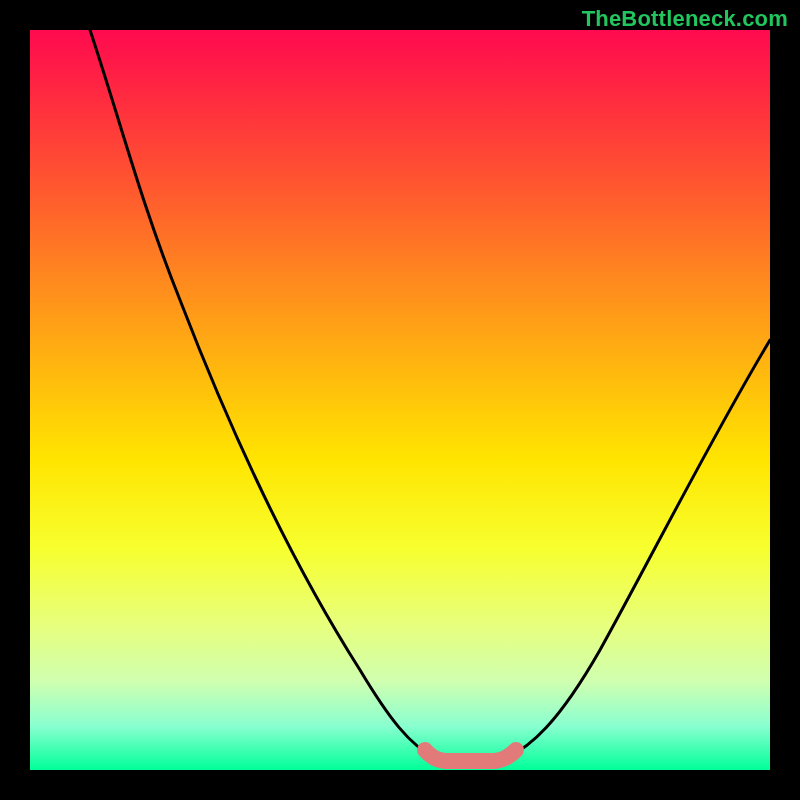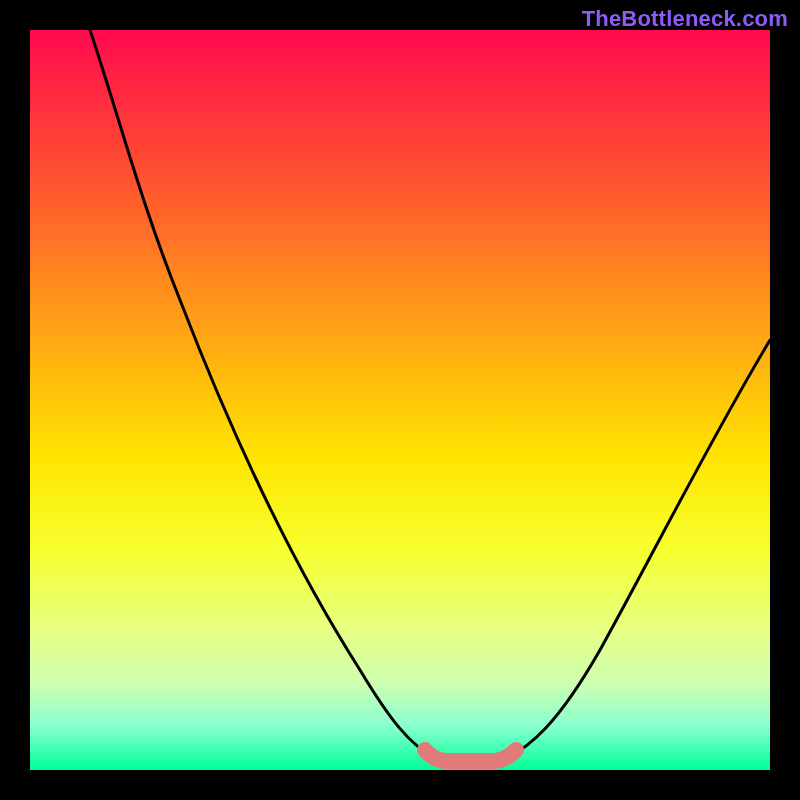--- a/index.html
+++ b/index.html
@@ -37,21 +37,21 @@
       #e8ff7a 80%,
       #d0ffb0 88%,
       #8affd0 94%,
       #00ff99 100%
     );
   }
   .watermark {
     position: absolute;
     top: 6px;
     right: 12px;
-    color: #8b5cf6;
+    color: #22c55e;
     font-size: 22px;
     font-weight: 600;
     letter-spacing: 0.2px;
     user-select: none;
   }
   svg.curves {
     position: absolute;
     top: 0;
     left: 0;
   }

